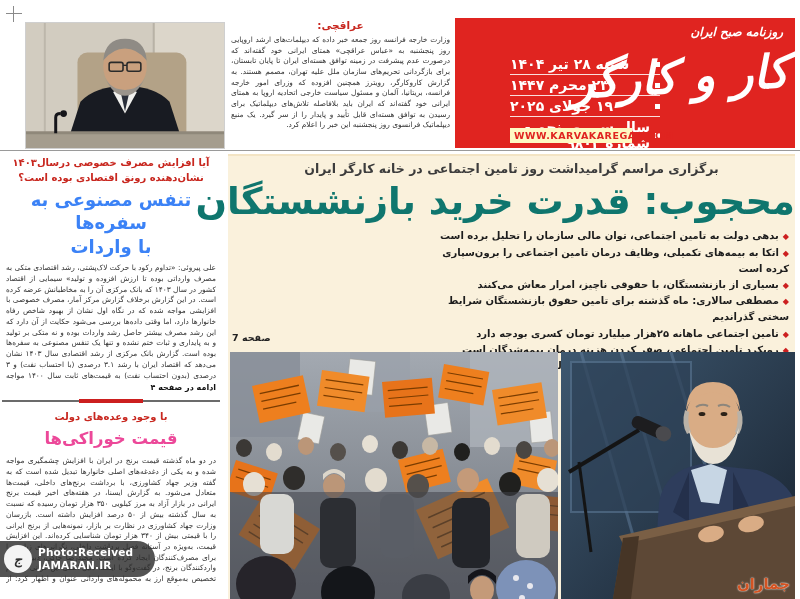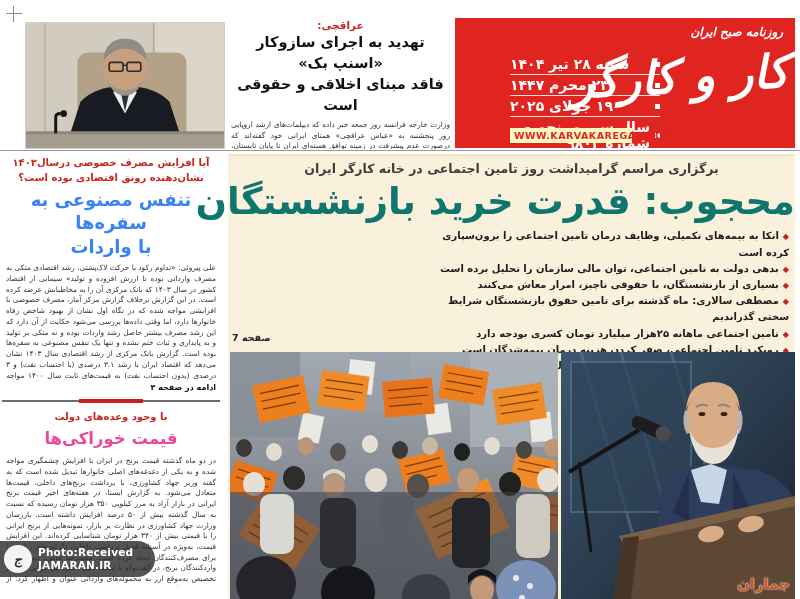--- a/index.html
+++ b/index.html
@@ -174,37 +174,33 @@
     <line x1="98" y1="43" x2="102" y2="43" stroke="#2a2a2a" stroke-width="1.4"></line>
     <rect x="0" y="112" width="200" height="15" fill="#a59d8e"></rect>
     <rect x="0" y="110" width="200" height="3" fill="#8f887a"></rect>
     <path d="M30 112 L30 96 Q30 92 35 92" stroke="#15151a" stroke-width="3" fill="none"></path>
     <circle cx="38" cy="92" r="3.4" fill="#15151a"></circle>
   </svg>
 </div>
 
 <div class="top-article rtl">
   <div class="ta-kicker">عراقچی:</div>
-  <div class="ta-headline">
-    <div>تهدید به اجرای سازوکار «اسنپ بک»</div>
-    <div>فاقد مبنای اخلاقی و حقوقی است</div>
-  </div>
   <div class="ta-body">وزارت خارجه فرانسه روز جمعه خبر داده که دیپلمات‌های ارشد اروپایی روز پنجشنبه به «عباس عراقچی» همتای ایرانی خود گفته‌اند که درصورت عدم پیشرفت در زمینه توافق هسته‌ای ایران تا پایان تابستان، برای بازگردانی تحریم‌های سازمان ملل علیه تهران، مصمم هستند. به گزارش کاروکارگر، رویترز همچنین افزوده که وزرای امور خارجه فرانسه، بریتانیا، آلمان و مسئول سیاست خارجی اتحادیه اروپا به همتای ایرانی خود گفته‌اند که ایران باید بلافاصله تلاش‌های دیپلماتیک برای رسیدن به توافق هسته‌ای قابل تأیید و پایدار را از سر گیرد. یک منبع دیپلماتیک فرانسوی روز پنجشنبه این خبر را اعلام کرد.</div>
 
 </div>
 
 <div class="toprule"></div>
 
 <div class="main-panel">
   <div class="mp-kicker rtl">برگزاری مراسم گرامیداشت روز تامین اجتماعی در خانه کارگر ایران</div>
   <div class="mp-headline1 rtl">محجوب: قدرت خرید بازنشستگان</div>
   <div class="mp-row">
     <ul class="mp-bullets">
+      <li>بدهی دولت به تامین اجتماعی، توان مالی سازمان را تحلیل برده است</li>
       <li>اتکا به بیمه‌های تکمیلی، وظایف درمان تامین اجتماعی را برون‌سپاری کرده است</li>
-      <li>بدهی دولت به تامین اجتماعی، توان مالی سازمان را تحلیل برده است</li>
       <li>بسیاری از بازنشستگان، با حقوقی ناچیز، امرار معاش می‌کنند</li>
       <li>مصطفی سالاری: ماه گذشته برای تامین حقوق بازنشستگان شرایط سختی گذراندیم</li>
       <li>تامین اجتماعی ماهانه ۲۵هزار میلیارد تومان کسری بودجه دارد</li>
       <li>رویکرد تامین اجتماعی، صفر کردن هزینه درمان بیمه‌شدگان است</li>
       <li>حسن صادقی: اعتبار لازم برای پرداخت مابه‌التفاوت فروردین وجود ندارد</li>
     </ul>
   </div>
   <div class="mp-pageref">صفحه 7</div>
 </div>
 

